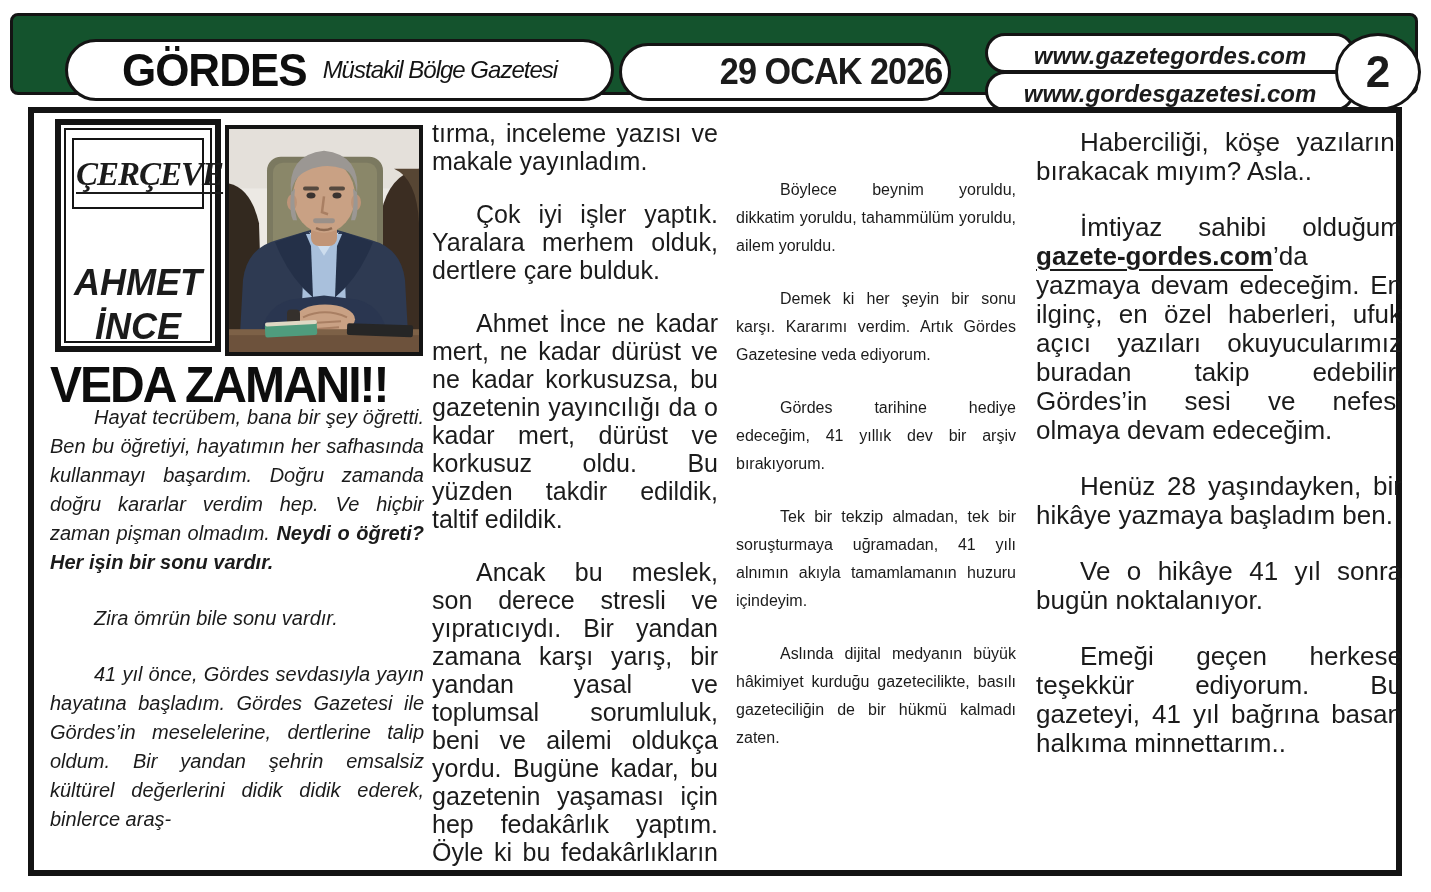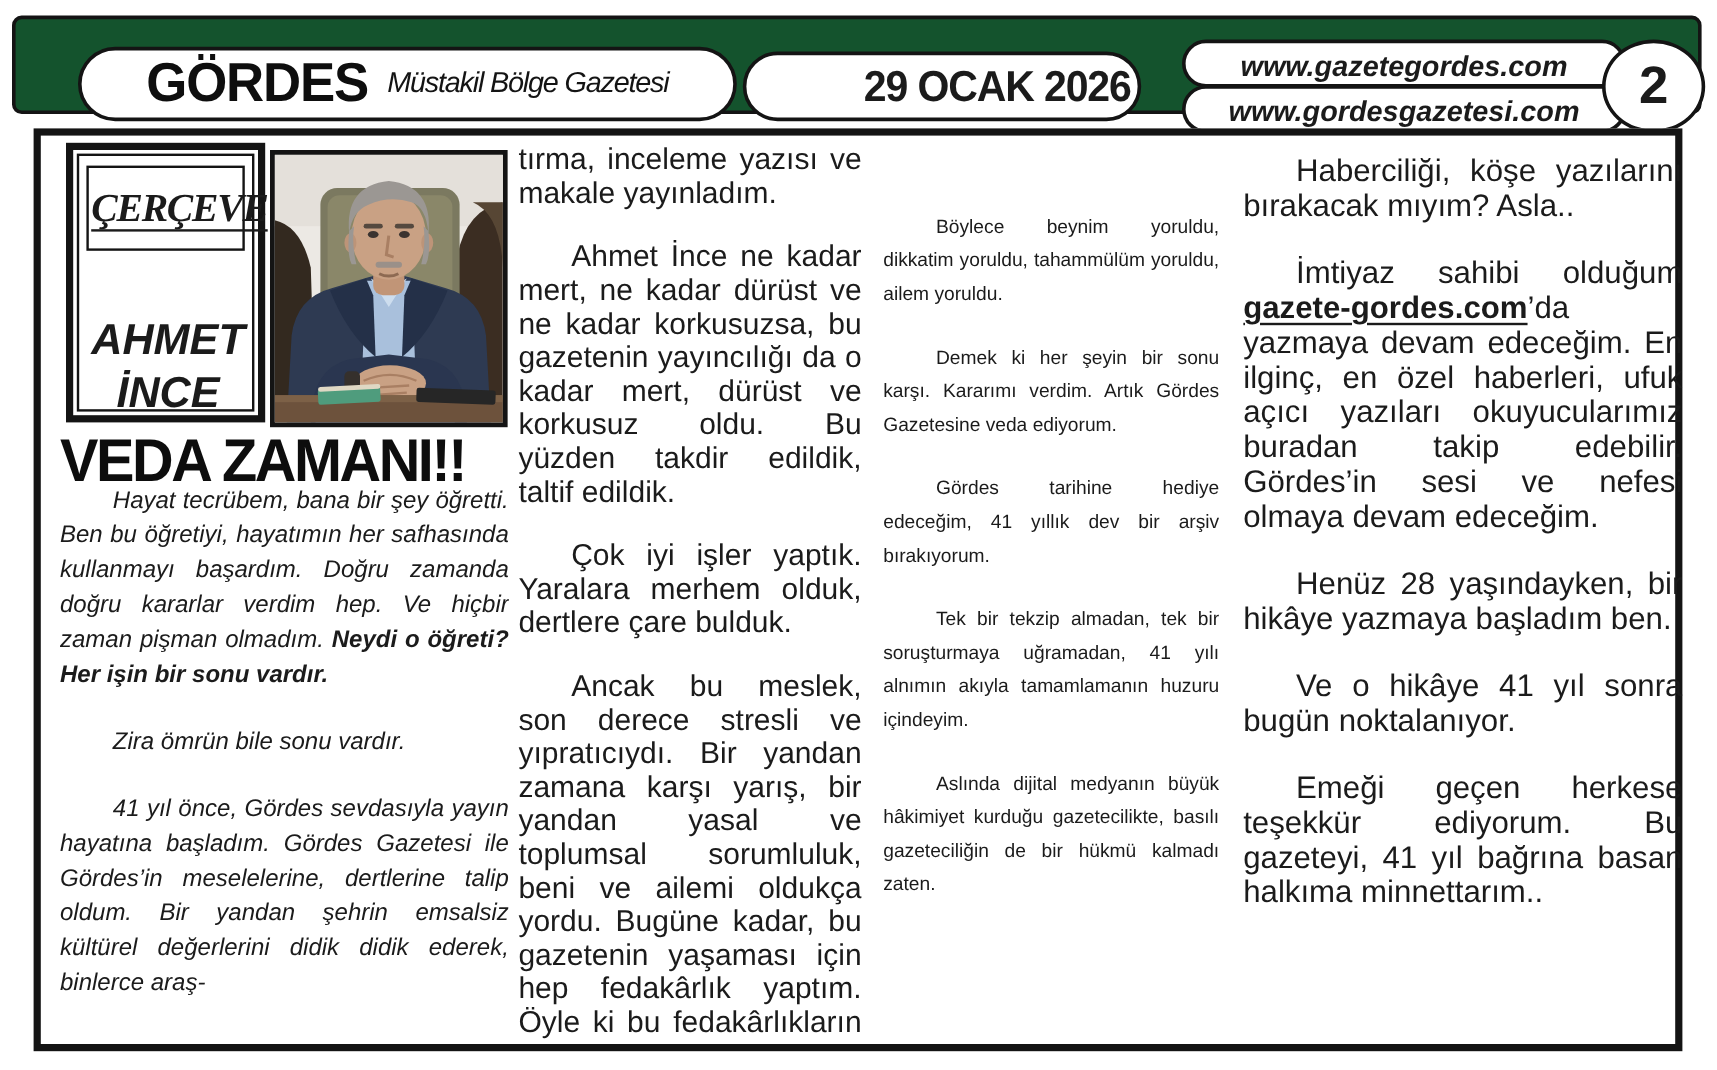--- a/index.html
+++ b/index.html
@@ -25,21 +25,21 @@
   .pagenum-text{font-weight:bold;font-size:44px;}
 
   
   .main-box{position:absolute;left:28px;top:107px;width:1362px;height:757px;
             border:6px solid #141414;background:#fff;}
 
   
   .author-frame{position:absolute;left:21px;top:6px;width:148px;height:215px;
                 border:6px solid #141414;padding:3px;box-sizing:content-box;}
   .author-frame-inner{border:2px solid #141414;height:100%;box-sizing:border-box;
-                      padding:8px 6px;display:flex;flex-direction:column;align-items:flex-end;}
+                      padding:8px 6px;display:flex;flex-direction:column;align-items:center;}
   .cerceve-box{border:2px solid #141414;width:100%;box-sizing:border-box;
                text-align:center;padding:16px 2px 14px;}
   .cerceve-text{font-family:"Liberation Serif",serif;font-style:italic;font-size:33px;
                 font-weight:bold;letter-spacing:-1px;text-decoration:underline;
                 text-decoration-thickness:2px;text-underline-offset:7px;}
   .author-name{margin-top:52px;text-align:center;font-weight:bold;font-style:italic;
                font-size:36px;line-height:44px;letter-spacing:0;}
 
   
   .photo{position:absolute;left:191px;top:12px;width:190px;height:223px;
@@ -154,22 +154,22 @@
 
     <div class="headline">VEDA ZAMANI!!</div>
 
     <div class="col col1">
         <p class="par"><span>Hayat tecrübem, bana bir şey öğretti. Ben bu öğretiyi, hayatımın her safhasında kullanmayı başardım. Doğru zamanda doğru kararlar verdim hep. Ve hiçbir zaman pişman olmadım. </span><span class="b">Neydi o öğreti? Her işin bir sonu vardır.</span></p>
         <p class="par"><span>Zira ömrün bile sonu vardır.</span></p>
         <p class="par"><span>41 yıl önce, Gördes sevdasıyla yayın hayatına başladım. Gördes Gazetesi ile Gördes’in meselelerine, dertlerine talip oldum. Bir yandan şehrin emsalsiz kültürel değerlerini didik didik ederek, binlerce araş-</span></p>
       </div>
     <div class="col col2">
         <p class="par noindent"><span>tırma, inceleme yazısı ve makale yayınladım.</span></p>
+        <p class="par"><span>Çok iyi işler yaptık. Yaralara merhem olduk, dertlere çare bulduk.</span></p>
         <p class="par"><span>Ahmet İnce ne kadar mert, ne kadar dürüst ve ne kadar korkusuzsa, bu gazetenin yayıncılığı da o kadar mert, dürüst ve korkusuz oldu. Bu yüzden takdir edildik, taltif edildik.</span></p>
-        <p class="par"><span>Çok iyi işler yaptık. Yaralara merhem olduk, dertlere çare bulduk.</span></p>
         <p class="par"><span>Ancak bu meslek, son derece stresli ve yıpratıcıydı. Bir yandan zamana karşı yarış, bir yandan yasal ve toplumsal sorumluluk, beni ve ailemi oldukça yordu. Bugüne kadar, bu gazetenin yaşaması için hep fedakârlık yaptım. Öyle ki bu fedakârlıkların tahammül sınırını aşması, beni bir karar noktasına getirdi.</span></p>
       </div>
     <div class="col col3">
         <p class="par"><span>Böylece beynim yoruldu, dikkatim yoruldu, tahammülüm yoruldu, ailem yoruldu.</span></p>
         <p class="par"><span>Demek ki her şeyin bir sonu karşı. Kararımı verdim. Artık Gördes Gazetesine veda ediyorum.</span></p>
         <p class="par"><span>Gördes tarihine hediye edeceğim, 41 yıllık dev bir arşiv bırakıyorum.</span></p>
         <p class="par"><span>Tek bir tekzip almadan, tek bir soruşturmaya uğramadan, 41 yılı alnımın akıyla tamamlamanın huzuru içindeyim.</span></p>
         <p class="par"><span>Aslında dijital medyanın büyük hâkimiyet kurduğu gazetecilikte, basılı gazeteciliğin de bir hükmü kalmadı zaten.</span></p>
       </div>
     <div class="col col4">

